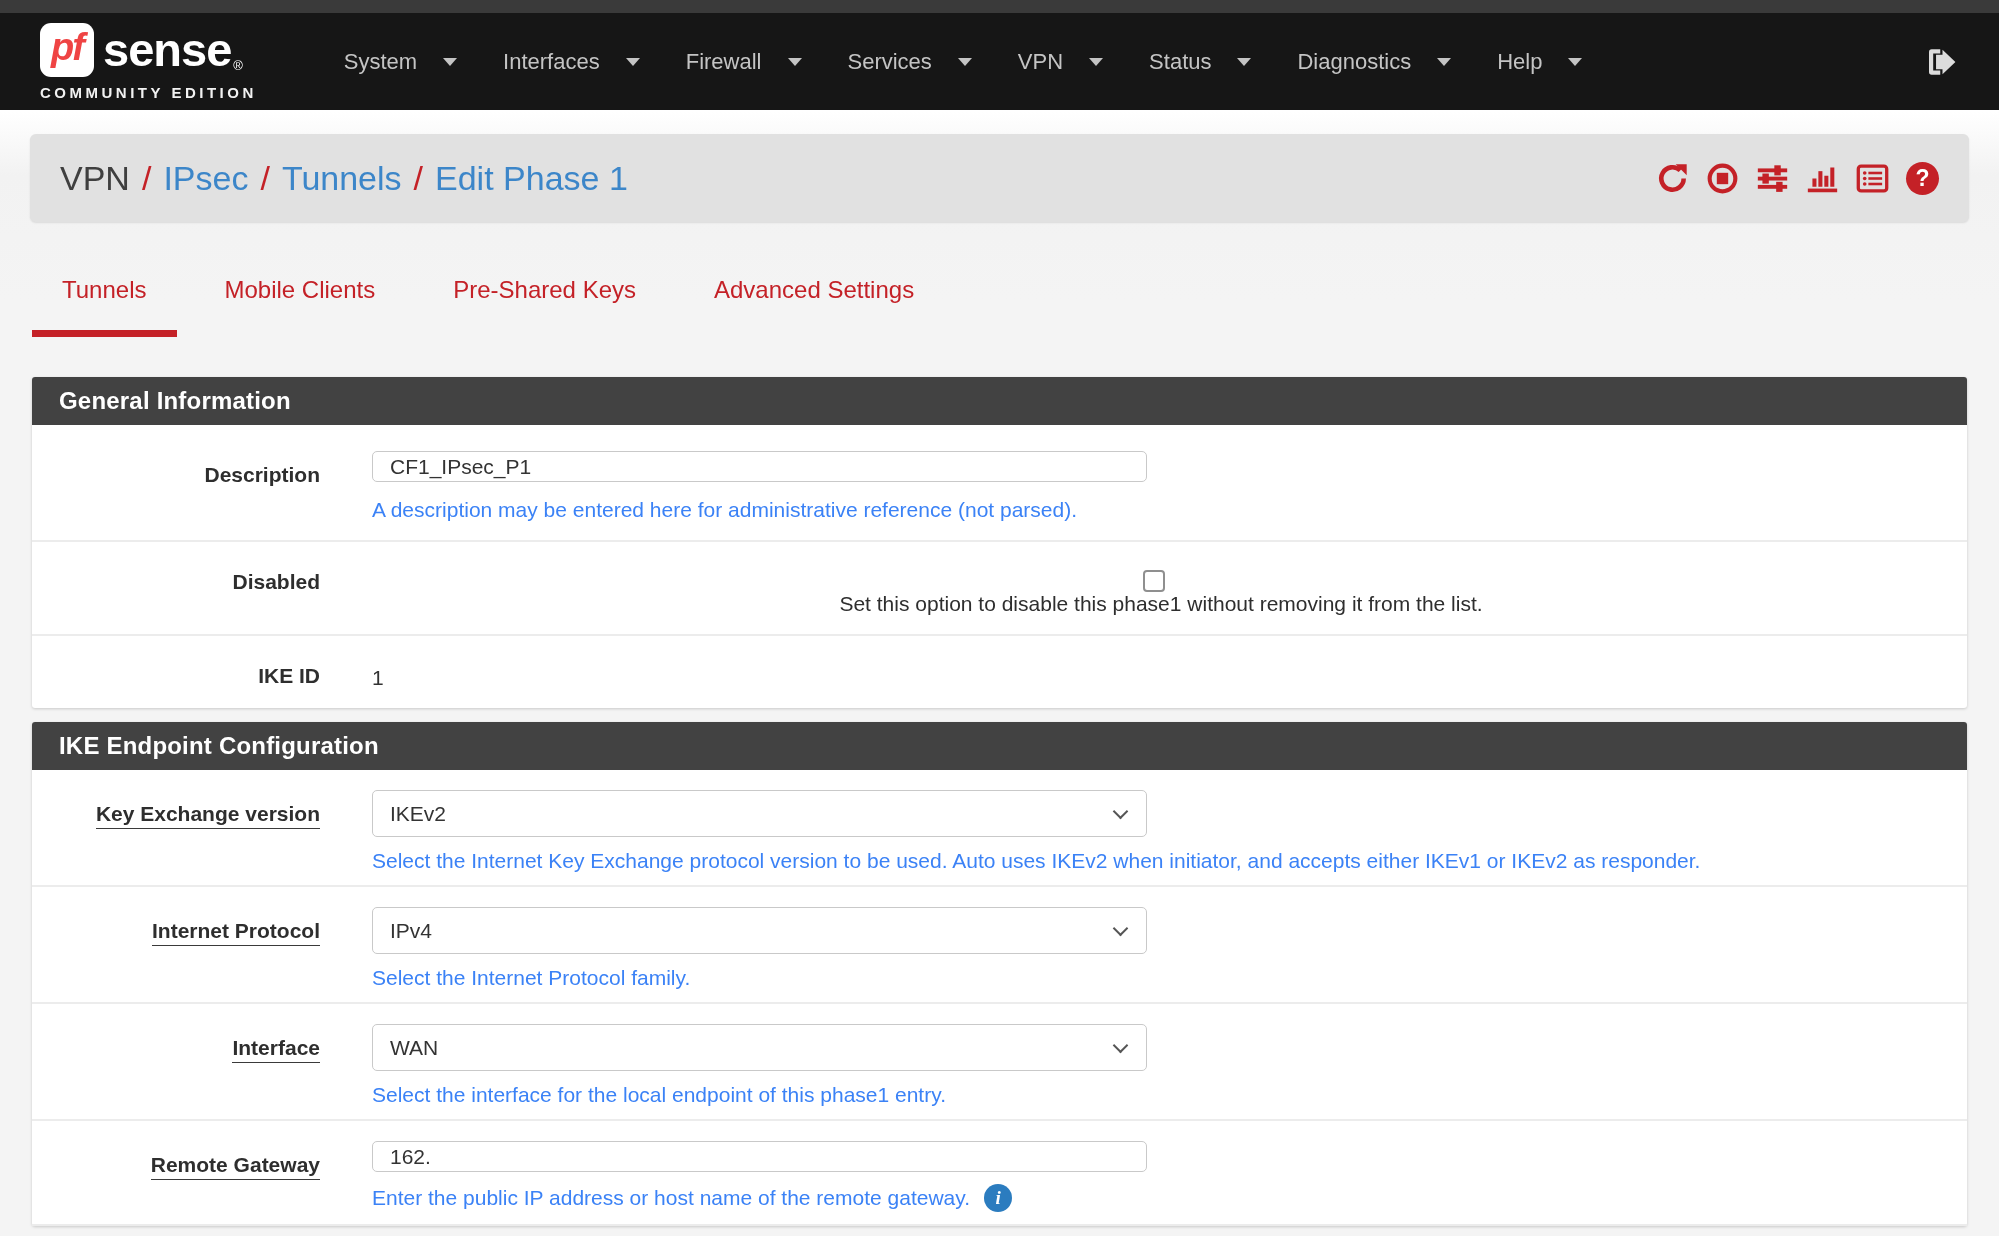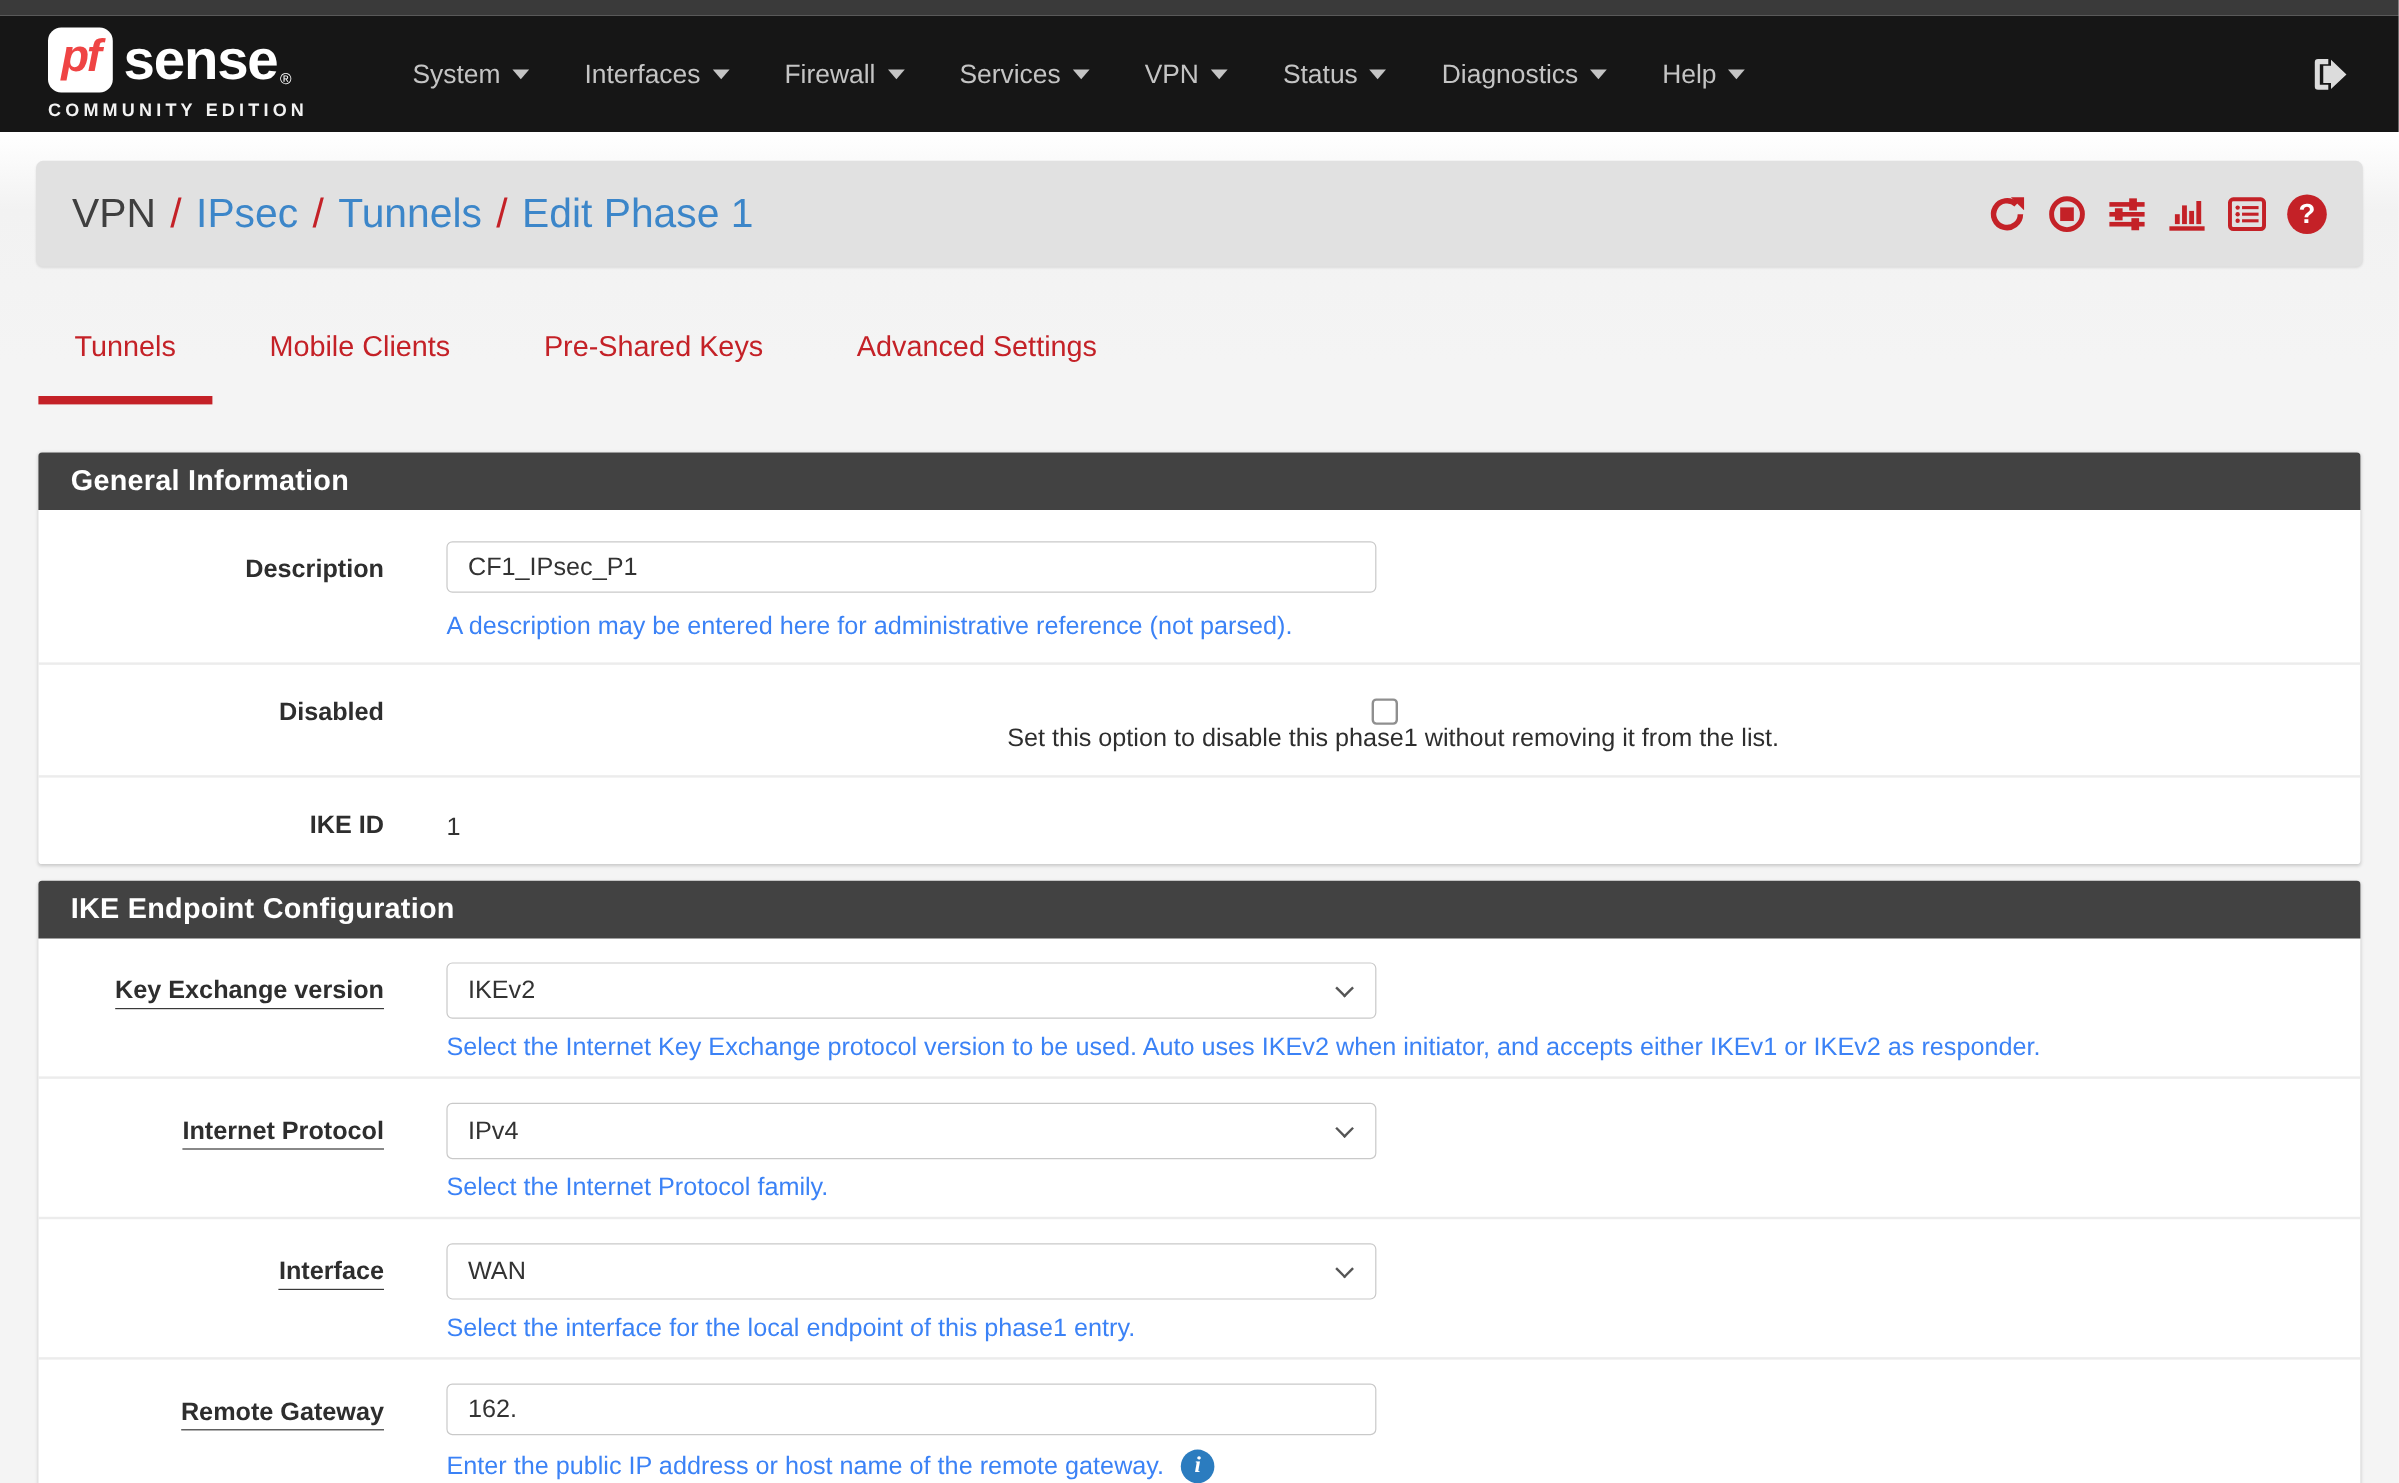--- a/index.html
+++ b/index.html
@@ -30,21 +30,21 @@
     color: #fff; font-weight: bold; font-size: 47px; letter-spacing: -1px;
     margin-left: 9px; line-height: 1;
   }
   .brand-reg { color: #fff; font-size: 13px; align-self: flex-end; margin: 0 0 4px 2px; }
   .brand-edition {
     color: #f2f2f2; font-size: 15px; letter-spacing: 3.5px; font-weight: 600; margin-top: 7px;
   }
   .nav-items { display: flex; align-items: center; }
   .nav-item {
     color: #c4c4c4; font-size: 22px; padding: 10px 23px; display: flex;
-    align-items: center; cursor: pointer; white-space: nowrap;
+    align-items: center; cursor: pointer; white-space: nowrap; gap: 16px;
   }
   .caret {
     width: 0; height: 0; margin-left: 10px; display: inline-block;
     border-left: 7px solid transparent; border-right: 7px solid transparent;
     border-top: 8px solid #c4c4c4;
   }
   .logout { margin-left: auto; cursor: pointer; display: flex; align-items: center; }
 
   
   .crumb-bar {
@@ -85,21 +85,21 @@
   .form-row { display: flex; border-bottom: 2px solid #ececec; padding: 26px 0 18px; }
   .form-row:last-child.no-border { border-bottom: none; }
   .col-label {
     flex: 0 0 340px; text-align: right; padding: 12px 52px 0 0;
     font-weight: bold; font-size: 21px; color: #2e2e2e;
   }
   .col-label.top0 { padding-top: 2px; }
   .lbl-u { border-bottom: 1px solid #3a3a3a; padding-bottom: 3px; }
   .col-control { flex: 1; padding-right: 32px; }
   .text-input {
-    width: 775px; height: 43px; border: 1px solid #c9c9c9; border-radius: 5px;
+    width: 775px; height: 31px; border: 1px solid #c9c9c9; border-radius: 5px;
     padding: 0 17px; font-size: 21px; color: #333; background: #fff;
     font-family: "Liberation Sans", sans-serif; outline: none;
   }
   .select-box {
     width: 775px; height: 47px; border: 1px solid #c9c9c9; border-radius: 5px;
     background: #fff; display: flex; align-items: center; padding: 0 17px;
     font-size: 21px; color: #333; position: relative; cursor: pointer;
   }
   .chev {
     position: absolute; right: 20px; top: 15px; width: 11px; height: 11px;

